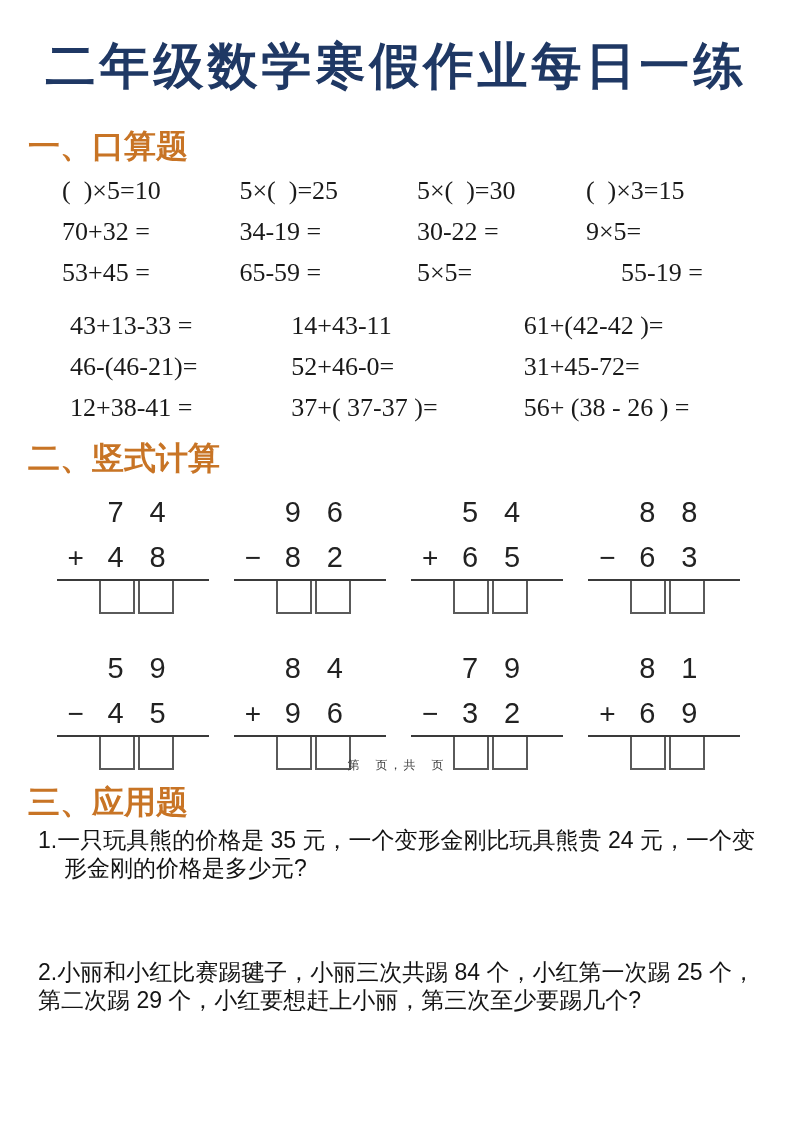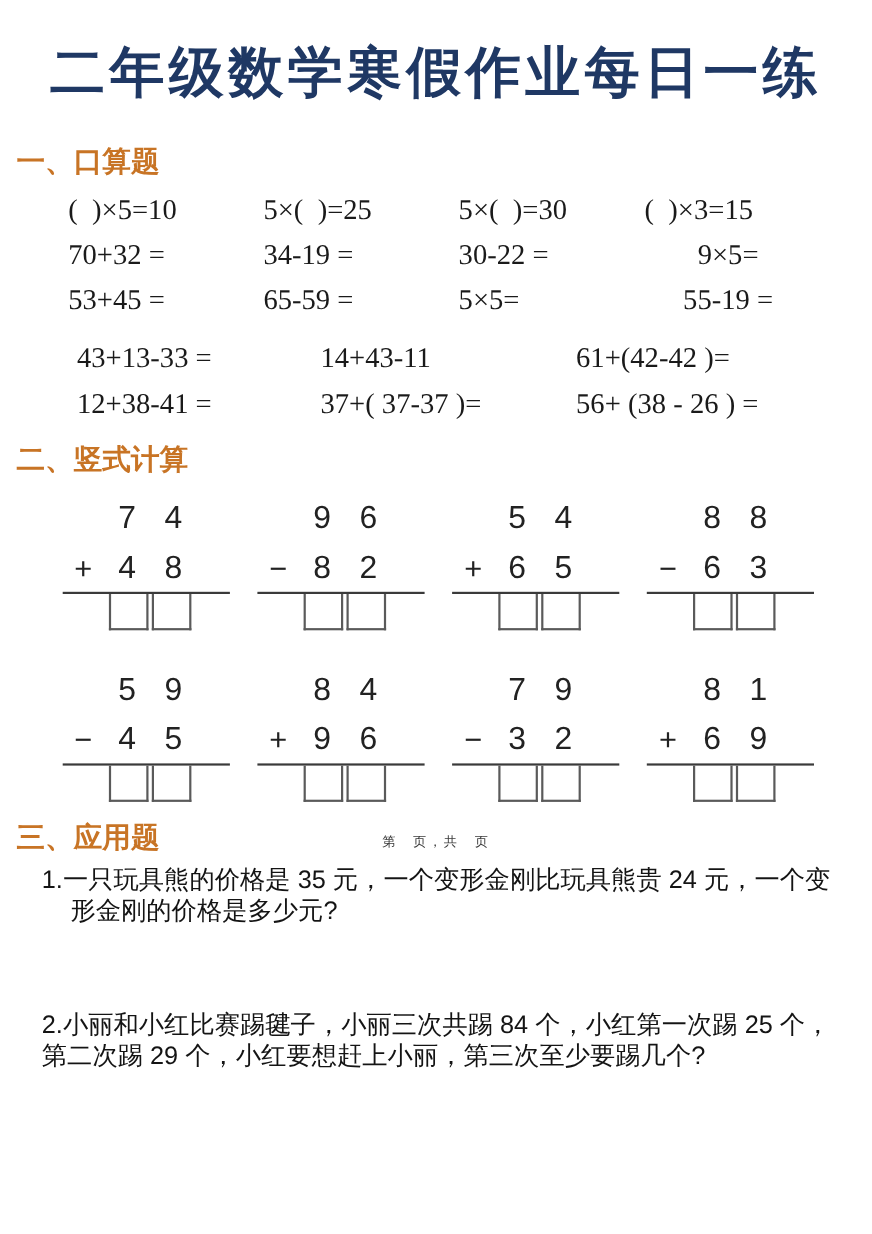--- a/index.html
+++ b/index.html
@@ -4,22 +4,22 @@
 <style>
   html,body { margin:0; padding:0; background:#ffffff; }
   body { width:793px; height:1122px; overflow:hidden;
          font-family:"Liberation Sans","DejaVu Sans",sans-serif; color:#1c1c1c; }
   .page { position:relative; width:793px; height:804px; }
 
   .title { margin:0; padding-top:36px; text-align:center;
            font-size:50px; font-weight:bold; color:#1f3864; letter-spacing:4px;
            line-height:60px; }
 
-  .sec-heading { font-size:26px; font-weight:bold; color:#c87425;
-                 padding-left:15px; line-height:32px; }
+  .sec-heading { font-size:32px; font-weight:bold; color:#c87425;
+                 padding-left:28px; line-height:32px; }
   .h1 { margin-top:34px; }
   .h2 { margin-top:14px; }
   .h3 { margin-top:16px; }
 
   
   .oral-group1 { margin-top:8px; padding:0 55px 0 62px; }
   .oral-group2 { margin-top:12px; padding:0 48px 0 70px; }
   .oral-row { display:grid; height:41px; align-items:center;
               font-size:26px; color:#1a1a1a; }
   .cols4 { grid-template-columns: 1.05fr 1.05fr 1fr 0.9fr; }
@@ -62,37 +62,42 @@
     <div class="oral-row cols4">
       <span class="oral-cell">(  )×5=10</span>
       <span class="oral-cell">5×(  )=25</span>
       <span class="oral-cell">5×(  )=30</span>
       <span class="oral-cell">(  )×3=15</span>
     </div>
     <div class="oral-row cols4">
       <span class="oral-cell">70+32 =</span>
       <span class="oral-cell">34-19 =</span>
       <span class="oral-cell">30-22 =</span>
-      <span class="oral-cell" style="text-align:center">9×5=</span>
+      <span class="oral-cell" style="text-align:left">9×5=</span>
     </div>
     <div class="oral-row cols4">
       <span class="oral-cell">53+45 =</span>
       <span class="oral-cell">65-59 =</span>
       <span class="oral-cell">5×5=</span>
       <span class="oral-cell" style="text-align:center">55-19 =</span>
     </div>
   </div>
 
   <div class="oral-group2">
     <div class="oral-row cols3">
       <span class="oral-cell">43+13-33 =</span>
       <span class="oral-cell">14+43-11</span>
       <span class="oral-cell">61+(42-42 )=</span>
     </div>
     <div class="oral-row cols3">
+      <span class="oral-cell">46-(46-21)=</span>
+      <span class="oral-cell">52+46-0=</span>
+      <span class="oral-cell">31+45-72=</span>
+    </div>
+    <div class="oral-row cols3">
       <span class="oral-cell">12+38-41 =</span>
       <span class="oral-cell">37+( 37-37 )=</span>
       <span class="oral-cell">56+ (38 - 26 ) =</span>
     </div>
   </div>
 
   <div class="sec-heading h2">二、竖式计算</div>
 
   <div class="vert-grid">
 

